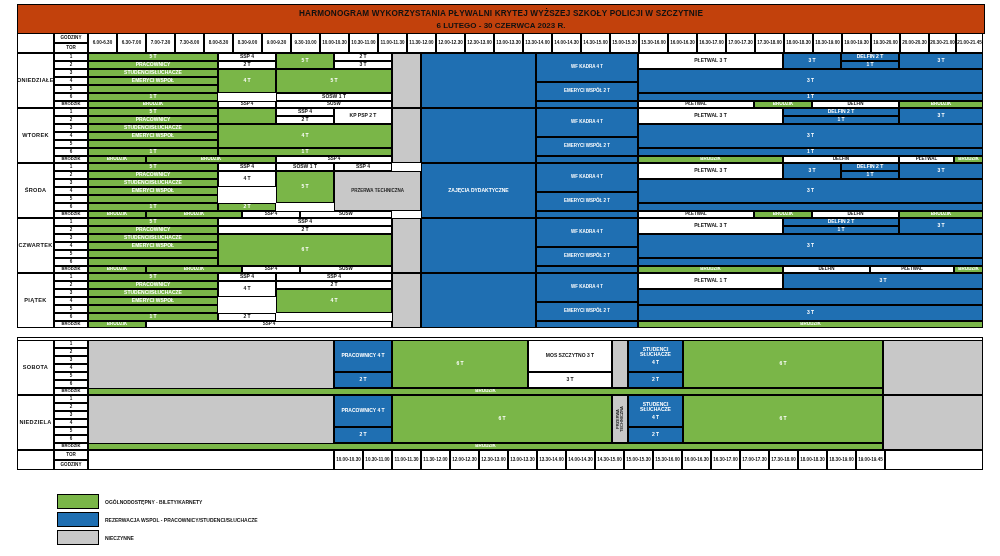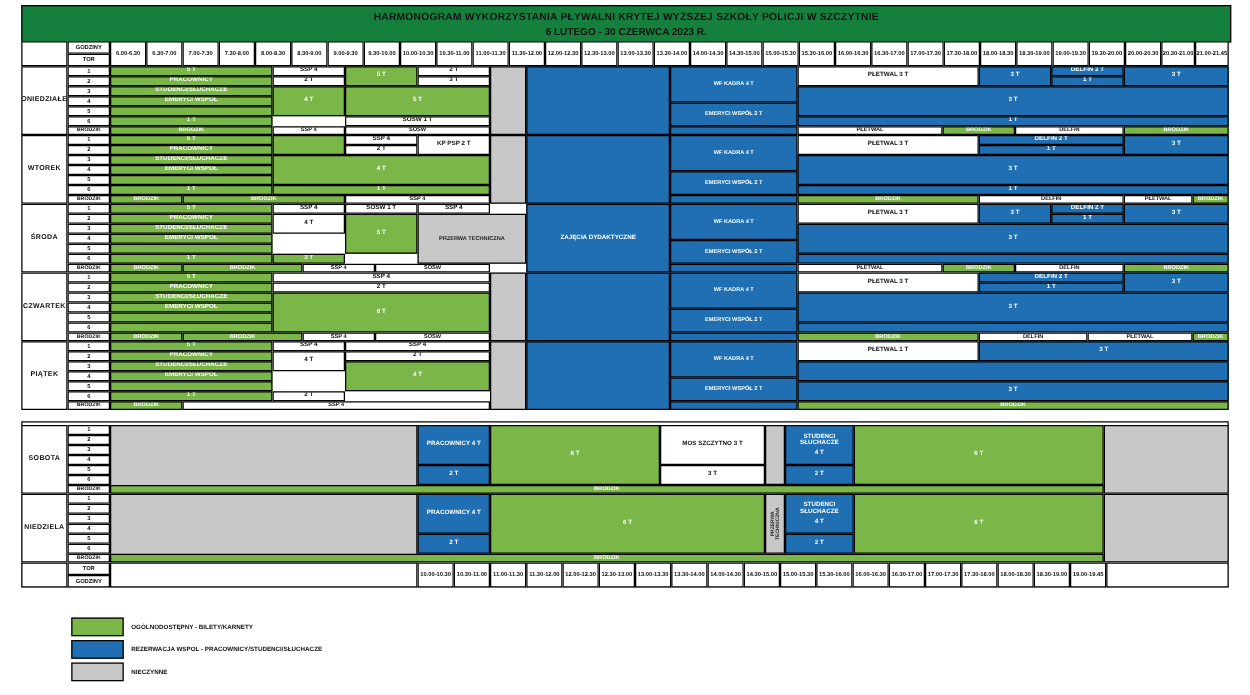--- a/index.html
+++ b/index.html
@@ -1,21 +1,21 @@
 <!DOCTYPE html>
 <html><head>
 <meta charset="utf-8">
 <style>
   html,body{margin:0;padding:0;background:#ffffff;}
   body{width:1000px;height:556px;font-family:"Liberation Sans",sans-serif;color:#111;}
   .page{position:relative;width:1000px;height:556px;}
 
   
   .title-box{position:absolute;left:17px;top:4px;width:966px;height:28px;border:1px solid #000;
-             display:flex;flex-direction:column;align-items:center;justify-content:center;background:#15803d;}
+             display:flex;flex-direction:column;align-items:center;justify-content:center;background:#c2410c;}
   .title-1{font-size:8.2px;font-weight:bold;letter-spacing:.2px;}
   .title-2{font-size:8px;font-weight:bold;margin-top:3px;}
 
   
   .blk{position:absolute;box-sizing:border-box;border:1px solid #000;overflow:hidden;
        display:flex;align-items:center;justify-content:center;text-align:center;line-height:1.02;}
   .green{background:#7ab648;color:#fff;font-weight:bold;}
   .blue{background:#1f6fb2;color:#fff;font-weight:bold;}
   .grey{background:#c8c8c8;color:#222;font-weight:bold;}
   .white{background:#fff;color:#111;font-weight:bold;}

